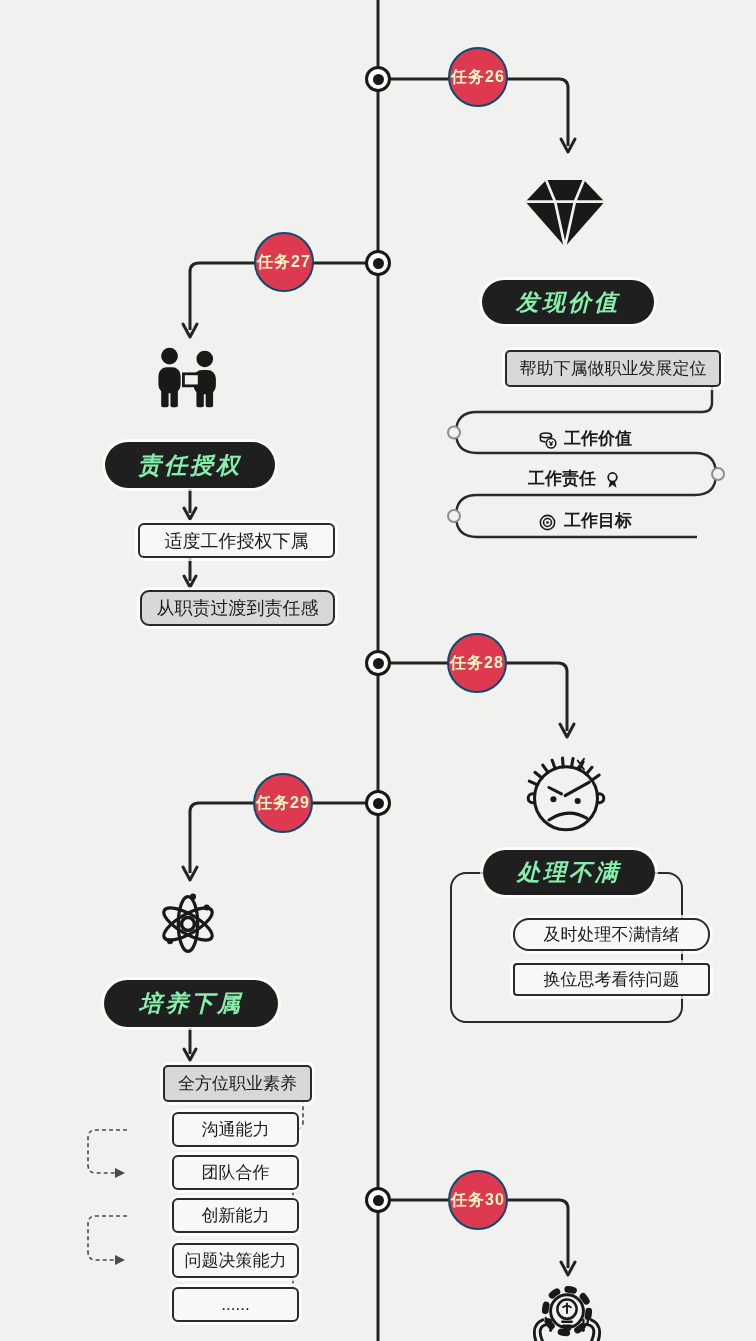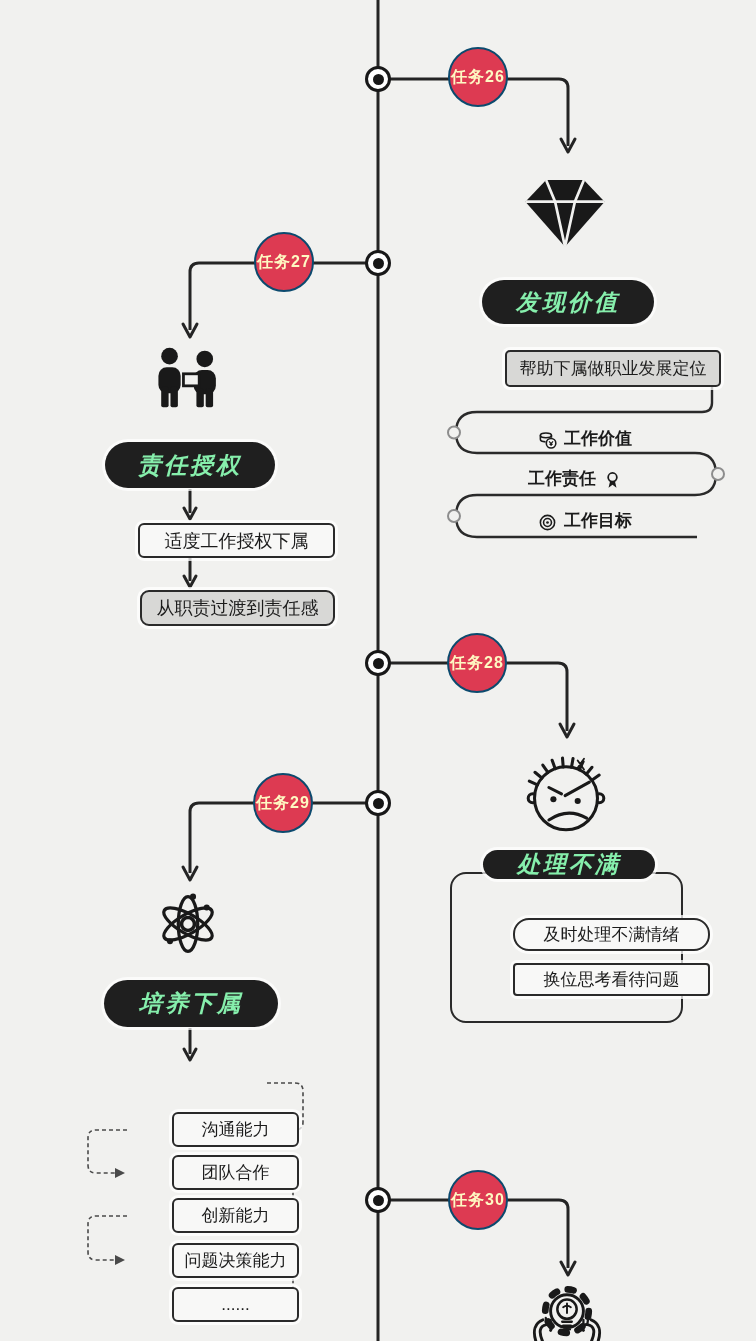--- a/index.html
+++ b/index.html
@@ -207,40 +207,41 @@
       <path d="M31 45 L45 52"></path>
         <path d="M49 54 L76 39"></path>
       <path d="M31 81 Q52 67 73 79"></path>
     </g>
     <circle cx="36" cy="58" r="3.4" fill="#191919"></circle>
     <circle cx="63" cy="60" r="3.4" fill="#191919"></circle>
   </svg>
 
   <div class="frame" style="left:450px;top:872px;width:233px;height:151px"></div>
 
-  <div class="pill" style="left:483px;top:850px;width:172px;height:29px">处理不满</div>
+  <div class="pill" style="left:483px;top:850px;width:172px;height:45px">处理不满</div>
 
   <div class="box" style="left:468px;top:918px;width:197px;height:33px;border-radius:16px">及时处理不满情绪</div>
 
   <div class="box" style="left:468px;top:963px;width:197px;height:33px;border-radius:4px">换位思考看待问题</div>
 
   <svg class="icon-svg" style="left:152px;top:888px" width="72" height="72" viewBox="0 0 100 100">
     <g stroke="#191919" stroke-width="4.5" fill="none">
       <ellipse cx="50" cy="50" rx="38" ry="13.5" transform="rotate(90 50 50)"></ellipse>
       <ellipse cx="50" cy="50" rx="38" ry="13.5" transform="rotate(-30 50 50)"></ellipse>
       <ellipse cx="50" cy="50" rx="38" ry="13.5" transform="rotate(30 50 50)"></ellipse>
       <circle cx="50" cy="50" r="9" stroke-width="5"></circle>
     </g>
     <circle cx="76" cy="27" r="4.2" fill="#191919"></circle>
     <circle cx="25" cy="74" r="4.2" fill="#191919"></circle>
     <circle cx="57" cy="12" r="4.2" fill="#191919"></circle>
   </svg>
 
   <div class="pill" style="left:104px;top:980px;width:174px;height:47px">培养下属</div>
 
+  <div class="box gray" style="left:118px;top:1065px;width:149px;height:37px;border-radius:5px">全方位职业素养</div>
 
   <div class="box" style="left:127px;top:1112px;width:127px;height:35px">沟通能力</div>
   <div class="box" style="left:127px;top:1155px;width:127px;height:35px">团队合作</div>
   <div class="box" style="left:127px;top:1198px;width:127px;height:35px">创新能力</div>
   <div class="box" style="left:127px;top:1243px;width:127px;height:35px">问题决策能力</div>
   <div class="box" style="left:127px;top:1287px;width:127px;height:35px">......</div>
 
   <svg class="icon-svg" style="left:512px;top:1286px" width="110" height="56" viewBox="0 0 110 58">
     <g stroke="#191919" fill="none" stroke-linecap="round">
       <circle cx="55" cy="26" r="22.5" stroke-width="7" stroke-dasharray="6 11.7"></circle>

